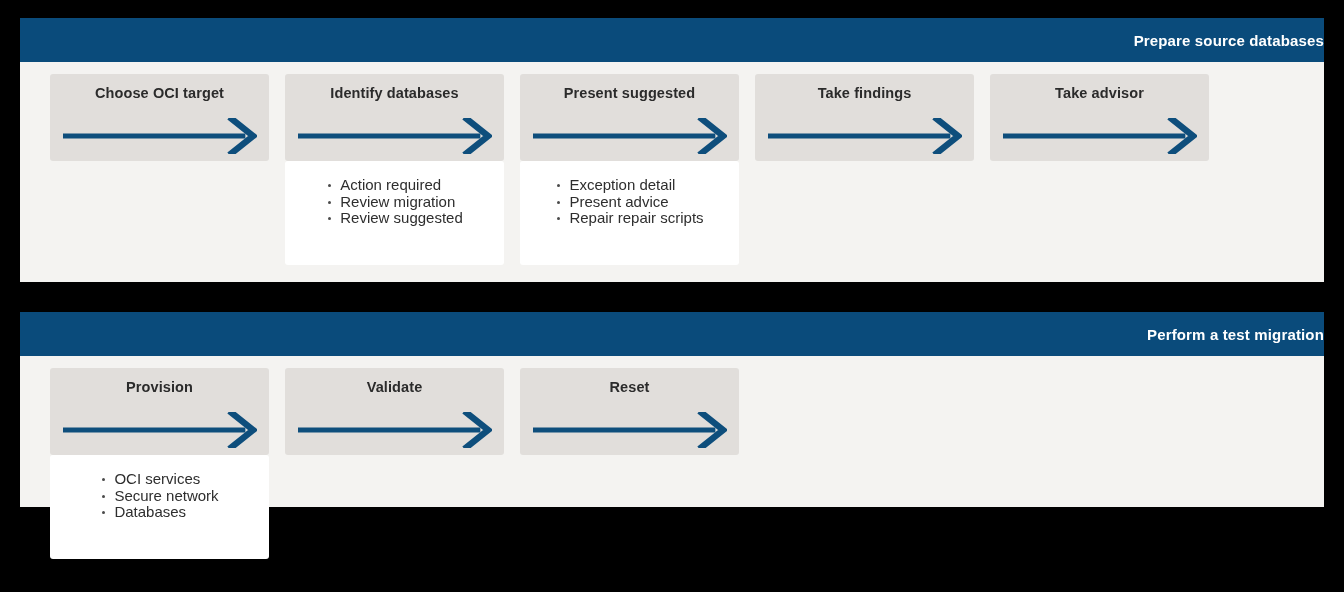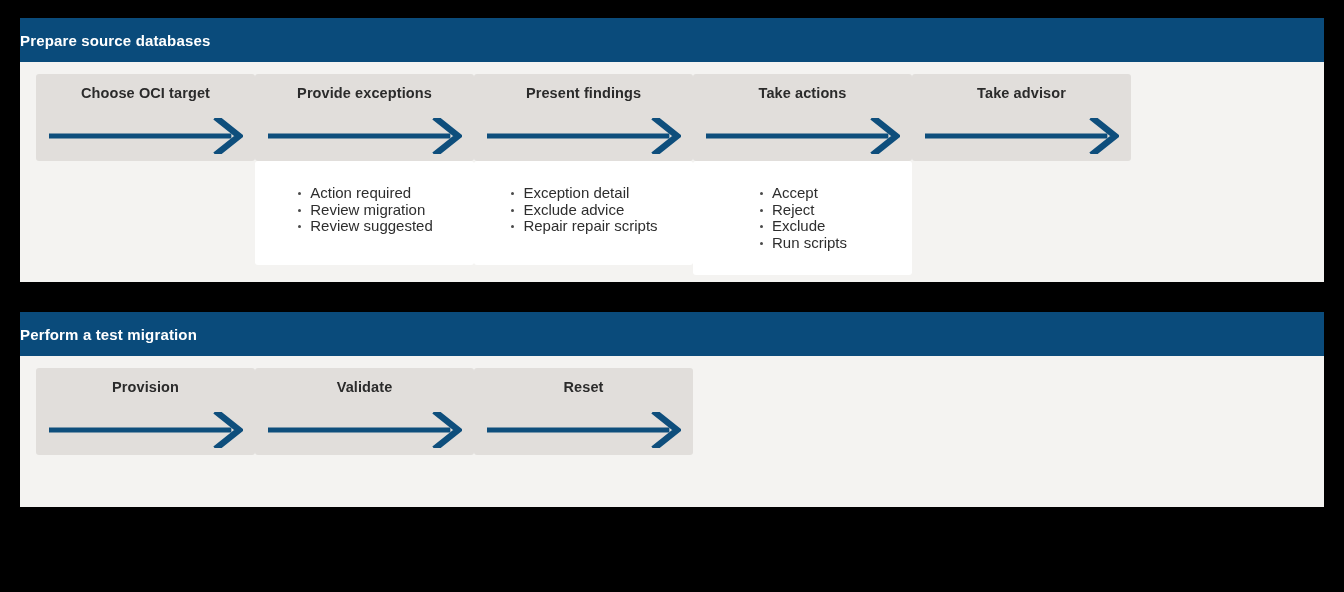--- a/index.html
+++ b/index.html
@@ -29,33 +29,34 @@
     background: #f4f3f1;
   }
   #section-0 { top: 18px;  height: 264px; }
   #section-1 { top: 312px; height: 195px; }
 
   .section-header {
     height: 44px;
     background: #0a4b7b;
     display: flex;
     align-items: center;
-    justify-content: flex-start;
+    justify-content: flex-end;
   }
   .section-header-title {
     color: #ffffff;
     font-size: 15px;
     font-weight: bold;
     letter-spacing: .15px;
   }
 
   .section-body {
     position: relative;
-    padding: 12px 16px 0 16px;
+    padding: 12px 16px 0 30px;
     display: flex;
+    gap: 16px;
     align-items: flex-start;
   }
 
   
   .stage {
     width: 219px;
     flex: 0 0 219px;
   }
 
   .stage-card {
@@ -95,21 +96,21 @@
     padding: 16px 10px 16px 10px;
     min-height: 104px;
   }
   .stage-details.empty {
     background: transparent;
     min-height: 0;
     padding: 0;
   }
 
   .bullet-list {
-    margin: 8px;
+    margin: 0;
     padding: 0;
     list-style: none;
     display: inline-block;
     text-align: left;
   }
   .bullet-wrap { text-align: center; }
 
   .bullet-item {
     position: relative;
     padding-left: 14px;
@@ -145,58 +146,55 @@
               <svg viewBox="0 0 200 36" preserveAspectRatio="none">
                 <line x1="0" y1="18" x2="188" y2="18" stroke="#0e4e7c" stroke-width="5"></line>
                 <polyline points="174,1 196,18 174,35" fill="none" stroke="#0e4e7c" stroke-width="6.5" stroke-linecap="square" stroke-linejoin="miter"></polyline>
               </svg>
             </div>
           </div>
           <div class="stage-details empty"></div>
         </div>
         <div class="stage">
           <div class="stage-card">
-            <div class="stage-title">Provide exceptions</div>
+            <div class="stage-title">Identify databases</div>
             <div class="stage-arrow">
               <svg viewBox="0 0 200 36" preserveAspectRatio="none">
                 <line x1="0" y1="18" x2="188" y2="18" stroke="#0e4e7c" stroke-width="5"></line>
                 <polyline points="174,1 196,18 174,35" fill="none" stroke="#0e4e7c" stroke-width="6.5" stroke-linecap="square" stroke-linejoin="miter"></polyline>
               </svg>
             </div>
           </div>
           <div class="stage-details">
             <div class="bullet-wrap"><ul class="bullet-list"><li class="bullet-item">Action required</li><li class="bullet-item">Review migration</li><li class="bullet-item">Review suggested</li></ul></div>
           </div>
         </div>
         <div class="stage">
           <div class="stage-card">
-            <div class="stage-title">Present findings</div>
+            <div class="stage-title">Present suggested</div>
             <div class="stage-arrow">
               <svg viewBox="0 0 200 36" preserveAspectRatio="none">
                 <line x1="0" y1="18" x2="188" y2="18" stroke="#0e4e7c" stroke-width="5"></line>
                 <polyline points="174,1 196,18 174,35" fill="none" stroke="#0e4e7c" stroke-width="6.5" stroke-linecap="square" stroke-linejoin="miter"></polyline>
               </svg>
             </div>
           </div>
           <div class="stage-details">
-            <div class="bullet-wrap"><ul class="bullet-list"><li class="bullet-item">Exception detail</li><li class="bullet-item">Exclude advice</li><li class="bullet-item">Repair repair scripts</li></ul></div>
-          </div>
-        </div>
-        <div class="stage">
-          <div class="stage-card">
-            <div class="stage-title">Take actions</div>
-            <div class="stage-arrow">
-              <svg viewBox="0 0 200 36" preserveAspectRatio="none">
-                <line x1="0" y1="18" x2="188" y2="18" stroke="#0e4e7c" stroke-width="5"></line>
-                <polyline points="174,1 196,18 174,35" fill="none" stroke="#0e4e7c" stroke-width="6.5" stroke-linecap="square" stroke-linejoin="miter"></polyline>
-              </svg>
-            </div>
-          </div>
-          <div class="stage-details">
-            <div class="bullet-wrap"><ul class="bullet-list"><li class="bullet-item">Accept</li><li class="bullet-item">Reject</li><li class="bullet-item">Exclude</li><li class="bullet-item">Run scripts</li></ul></div>
+            <div class="bullet-wrap"><ul class="bullet-list"><li class="bullet-item">Exception detail</li><li class="bullet-item">Present advice</li><li class="bullet-item">Repair repair scripts</li></ul></div>
+          </div>
+        </div>
+        <div class="stage">
+          <div class="stage-card">
+            <div class="stage-title">Take findings</div>
+            <div class="stage-arrow">
+              <svg viewBox="0 0 200 36" preserveAspectRatio="none">
+                <line x1="0" y1="18" x2="188" y2="18" stroke="#0e4e7c" stroke-width="5"></line>
+                <polyline points="174,1 196,18 174,35" fill="none" stroke="#0e4e7c" stroke-width="6.5" stroke-linecap="square" stroke-linejoin="miter"></polyline>
+              </svg>
+            </div>
           </div>
         </div>
         <div class="stage">
           <div class="stage-card">
             <div class="stage-title">Take advisor</div>
             <div class="stage-arrow">
               <svg viewBox="0 0 200 36" preserveAspectRatio="none">
                 <line x1="0" y1="18" x2="188" y2="18" stroke="#0e4e7c" stroke-width="5"></line>
                 <polyline points="174,1 196,18 174,35" fill="none" stroke="#0e4e7c" stroke-width="6.5" stroke-linecap="square" stroke-linejoin="miter"></polyline>
               </svg>
@@ -214,20 +212,23 @@
         <div class="stage">
           <div class="stage-card">
             <div class="stage-title">Provision</div>
             <div class="stage-arrow">
               <svg viewBox="0 0 200 36" preserveAspectRatio="none">
                 <line x1="0" y1="18" x2="188" y2="18" stroke="#0e4e7c" stroke-width="5"></line>
                 <polyline points="174,1 196,18 174,35" fill="none" stroke="#0e4e7c" stroke-width="6.5" stroke-linecap="square" stroke-linejoin="miter"></polyline>
               </svg>
             </div>
           </div>
+          <div class="stage-details">
+            <div class="bullet-wrap"><ul class="bullet-list"><li class="bullet-item">OCI services</li><li class="bullet-item">Secure network</li><li class="bullet-item">Databases</li></ul></div>
+          </div>
         </div>
         <div class="stage">
           <div class="stage-card">
             <div class="stage-title">Validate</div>
             <div class="stage-arrow">
               <svg viewBox="0 0 200 36" preserveAspectRatio="none">
                 <line x1="0" y1="18" x2="188" y2="18" stroke="#0e4e7c" stroke-width="5"></line>
                 <polyline points="174,1 196,18 174,35" fill="none" stroke="#0e4e7c" stroke-width="6.5" stroke-linecap="square" stroke-linejoin="miter"></polyline>
               </svg>
             </div>

